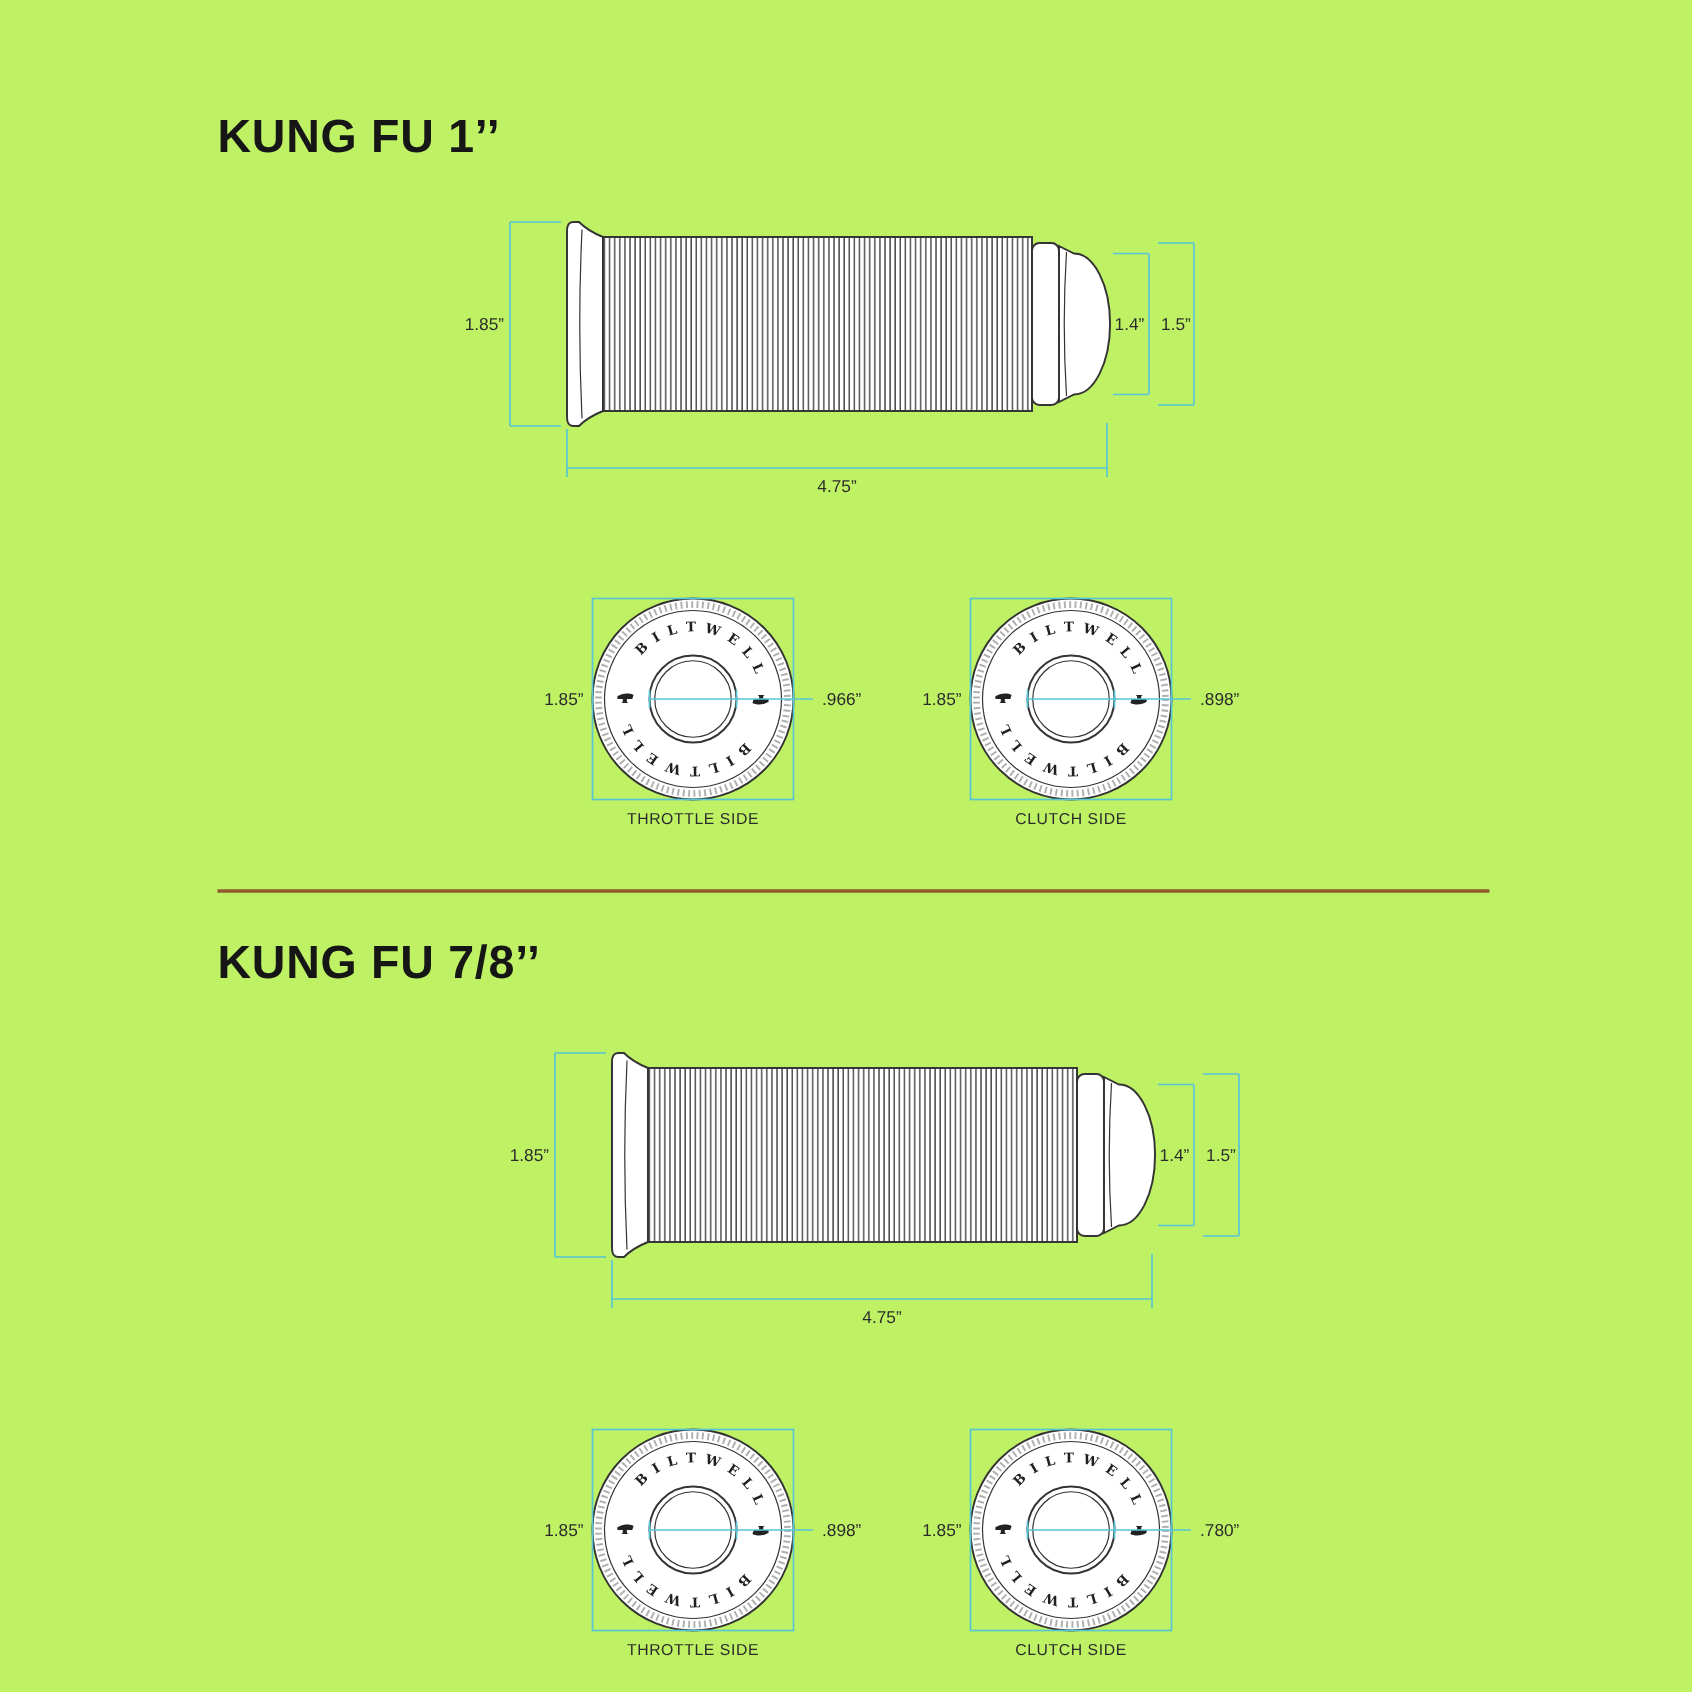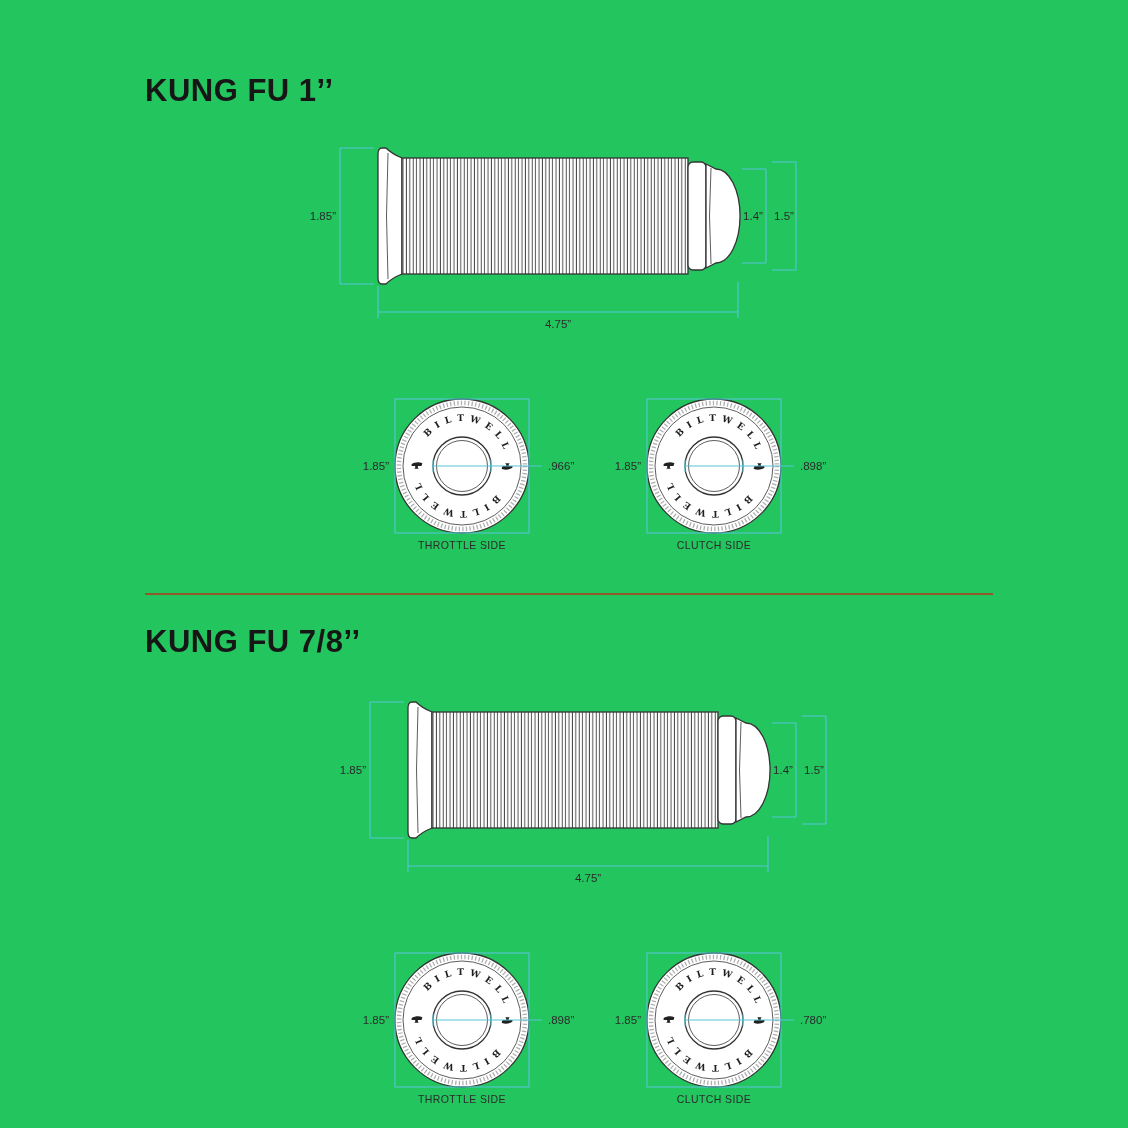--- a/index.html
+++ b/index.html
@@ -2,21 +2,21 @@
 <html style="--dimension-line: #57c5d5; --outline: #343434; --divider: #8e5a2b; --label-text: #2b2b2b; --title-text: #161616;"><head>
 <meta charset="utf-8">
 <style>
   html, body { margin: 0; padding: 0; }
   body {
     width: 1128px; height: 1128px;
     background: #ffffff;
     font-family: "Liberation Sans", sans-serif;
     overflow: hidden;
   }
-  #stage { position: relative; width: 1128px; height: 1128px; background:#22c55e; }
+  #stage { position: relative; width: 1128px; height: 1128px; background:#bef264; }
   svg { display:block; }
 
   .title {
     font-family: "Liberation Sans", sans-serif;
     font-size: 31px;
     font-weight: bold;
     fill: var(--title-text, #161616);
     letter-spacing: 0.5px;
   }
   .dim-line {

